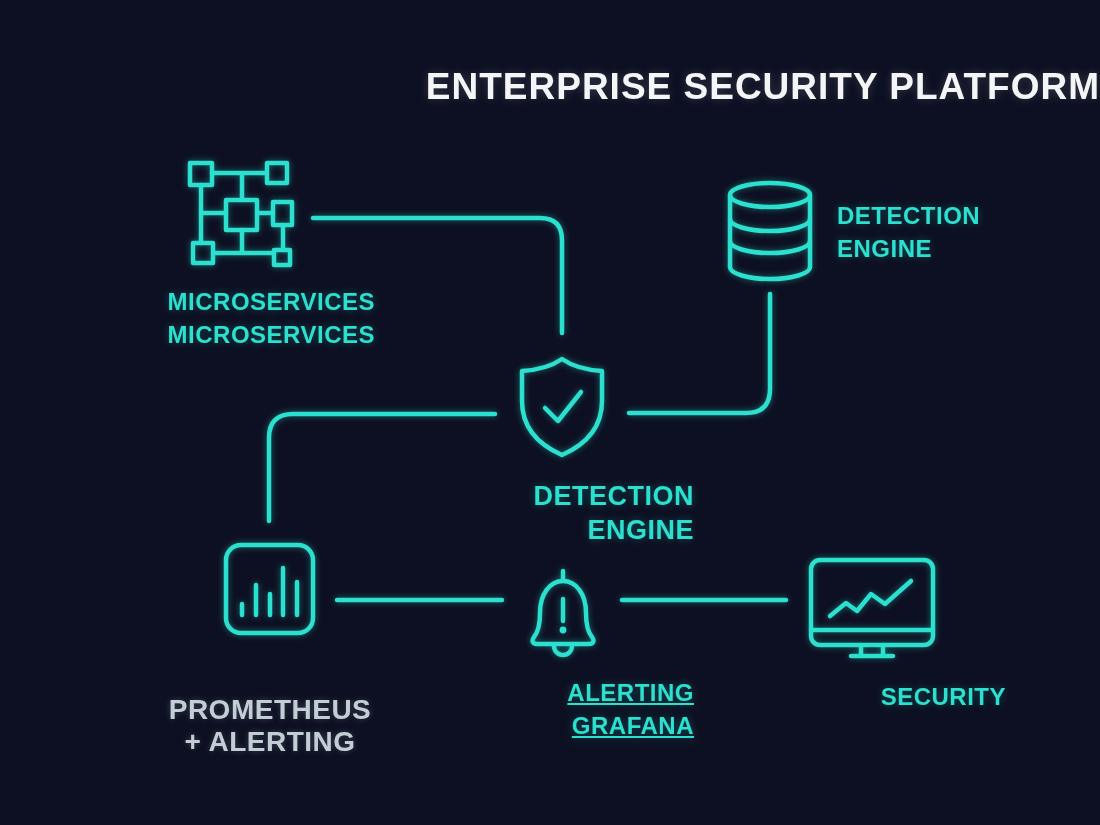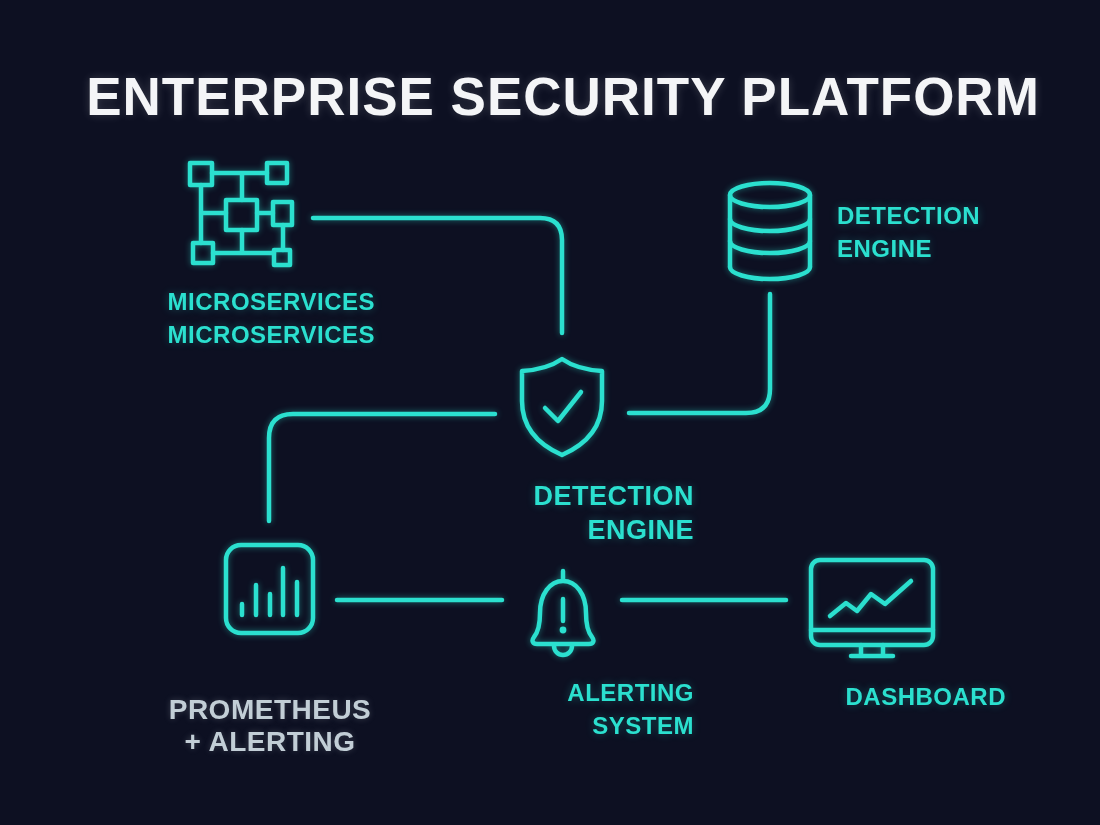--- a/index.html
+++ b/index.html
@@ -15,23 +15,23 @@
     width: 1100px;
     height: 825px;
     background: var(--bg);
     font-family: "Liberation Sans", sans-serif;
     overflow: hidden;
   }
   .title {
     position: absolute;
     top: 66px; left: 0;
     width: 100%;
-    text-align: center;
+    text-align: right;
     color: var(--title-color);
-    font-size: 53px;
+    font-size: 37px;
     font-weight: 700;
     letter-spacing: 1px;
     text-shadow: 0 0 10px rgba(255,255,255,0.18);
     padding-left: 26px;
   }
   .connectors {
     position: absolute;
     left: 0; top: 0;
     width: 1100px; height: 825px;
     pointer-events: none;
@@ -82,21 +82,21 @@
   #icon-microservices { left: 184px; top: 157px; width: 112px; height: 110px; }
   #label-microservices { left: 111px; top: 285px; width: 264px; }
   #icon-database      { left: 726px; top: 180px; width: 88px;  height: 102px; }
   #label-database     { left: 837px; top: 199px; width: 220px; }
   #icon-shield        { left: 514px; top: 355px; width: 96px;  height: 104px; }
   #label-shield       { left: 430px; top: 479px; width: 264px; }
   #icon-observability { left: 222px; top: 541px; width: 95px;  height: 96px; }
   #label-observability{ left: 138px; top: 657px; width: 264px; }
   #sublabel-observability { left: 138px; top: 694px; width: 264px; }
   #icon-bell          { left: 524px; top: 567px; width: 78px;  height: 96px; }
-  #label-bell         { left: 430px; top: 676px; width: 264px; }
+  #label-bell         { left: 430px; top: 676px; width: 264px; text-decoration: underline; }
   #icon-monitor       { left: 806px; top: 556px; width: 132px; height: 105px; }
   #label-monitor      { left: 742px; top: 680px; width: 264px; }
 </style>
 </head>
 <body>
 
 <div class="canvas">
 
   <div class="title">ENTERPRISE SECURITY PLATFORM</div>
 
@@ -164,29 +164,29 @@
     <g class="stroke">
       <path d="M39 4 V12"></path>
       <path d="M10 70 C15 64 16 54 16 46 C16 27 26 14 39 14 C52 14 62 27 62 46 C62 54 63 64 68 70 C71 74 69 77 65 77 H13 C9 77 7 74 10 70 Z"></path>
       <path d="M39 32 V54"></path>
       <path d="M30 79 A9 9 0 0 0 48 79"></path>
     </g>
     <circle class="fill" cx="39" cy="63" r="3.4"></circle>
   </svg>
   <div id="label-bell" class="label">
     <div>ALERTING</div>
-    <div>SYSTEM</div>
+    <div>GRAFANA</div>
   </div>
 
   <svg id="icon-monitor" class="icon" viewBox="0 0 132 105">
     <g class="stroke">
       <rect x="5" y="4" width="122" height="85" rx="9"></rect>
       <path d="M5 74 H127"></path>
       <polyline points="24,60 40,47 51,55 65,38 79,48 105,25"></polyline>
       <path d="M55 89 V99 M77 89 V99"></path>
       <path d="M45 100 H87"></path>
     </g>
   </svg>
   <div id="label-monitor" class="label">
-    <div>DASHBOARD</div>
+    <div>SECURITY</div>
   </div>
 
 </div>
 
 </body></html>

